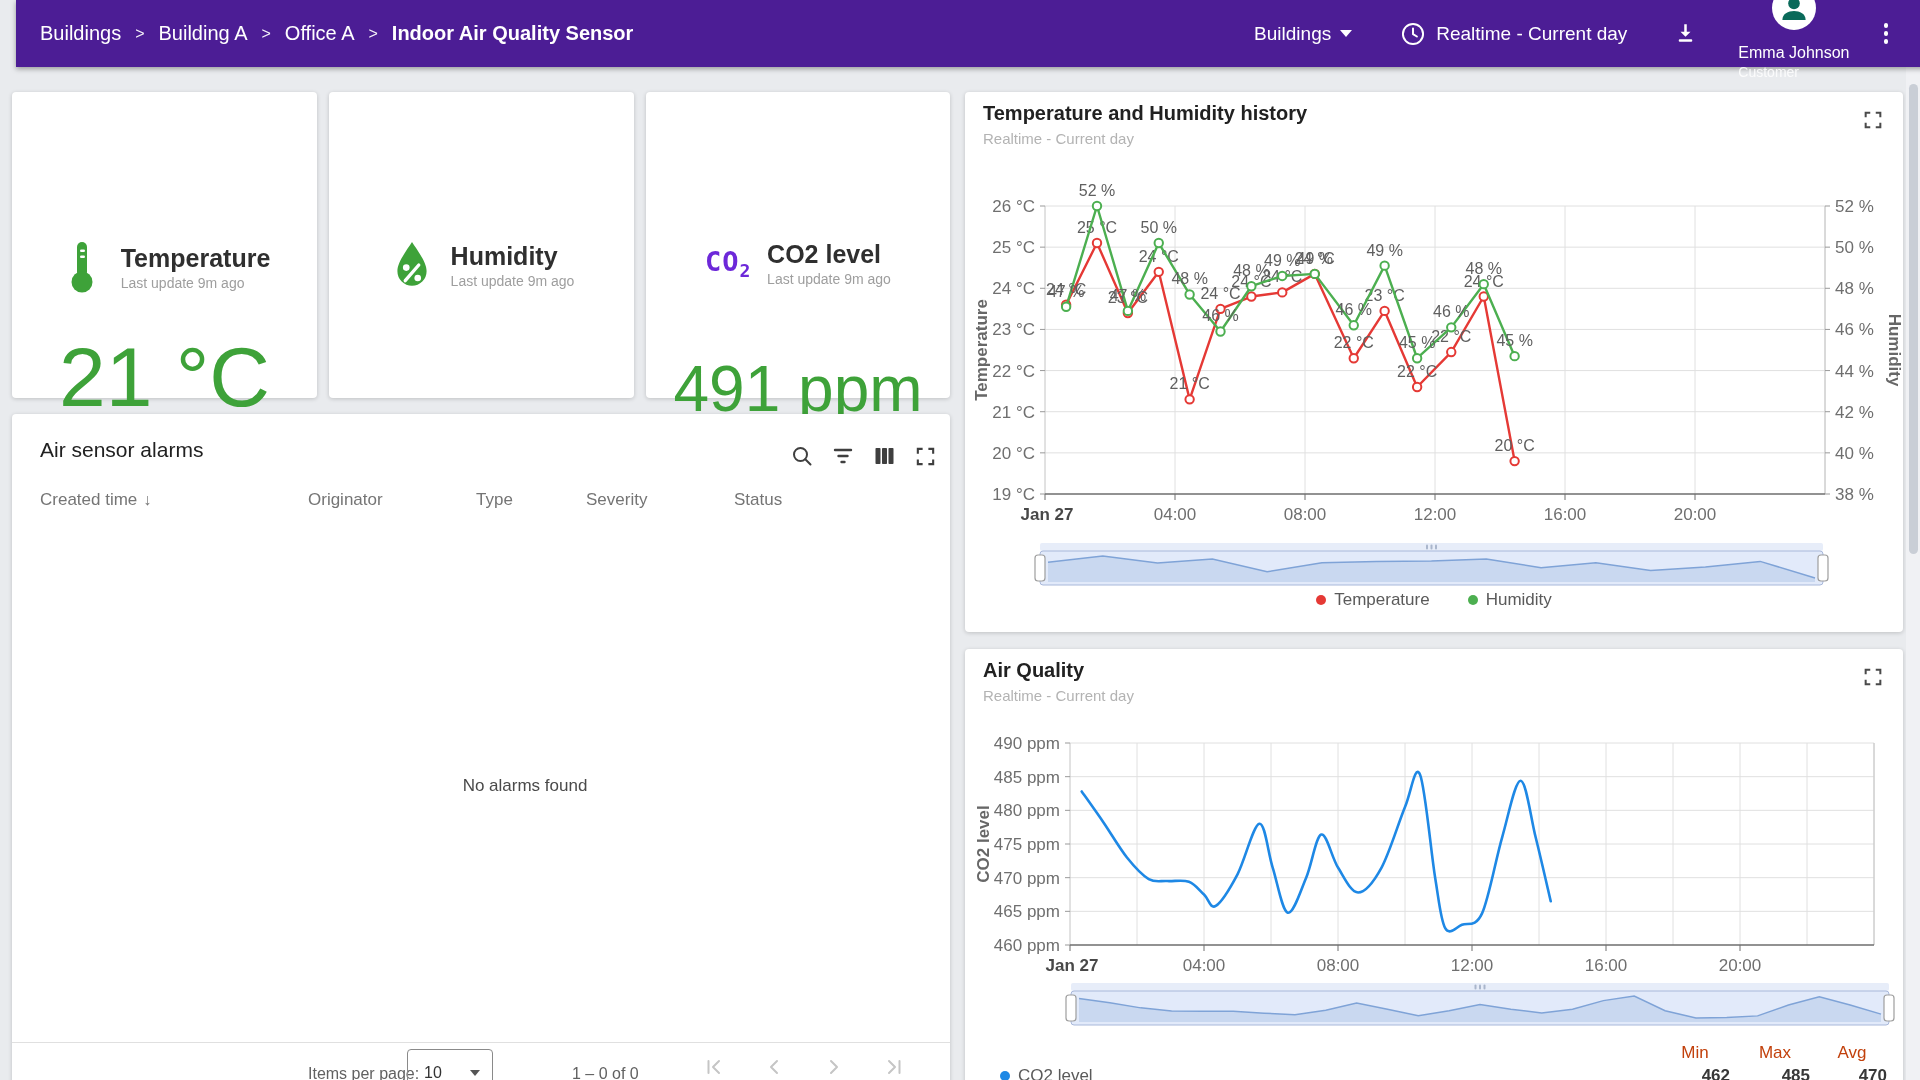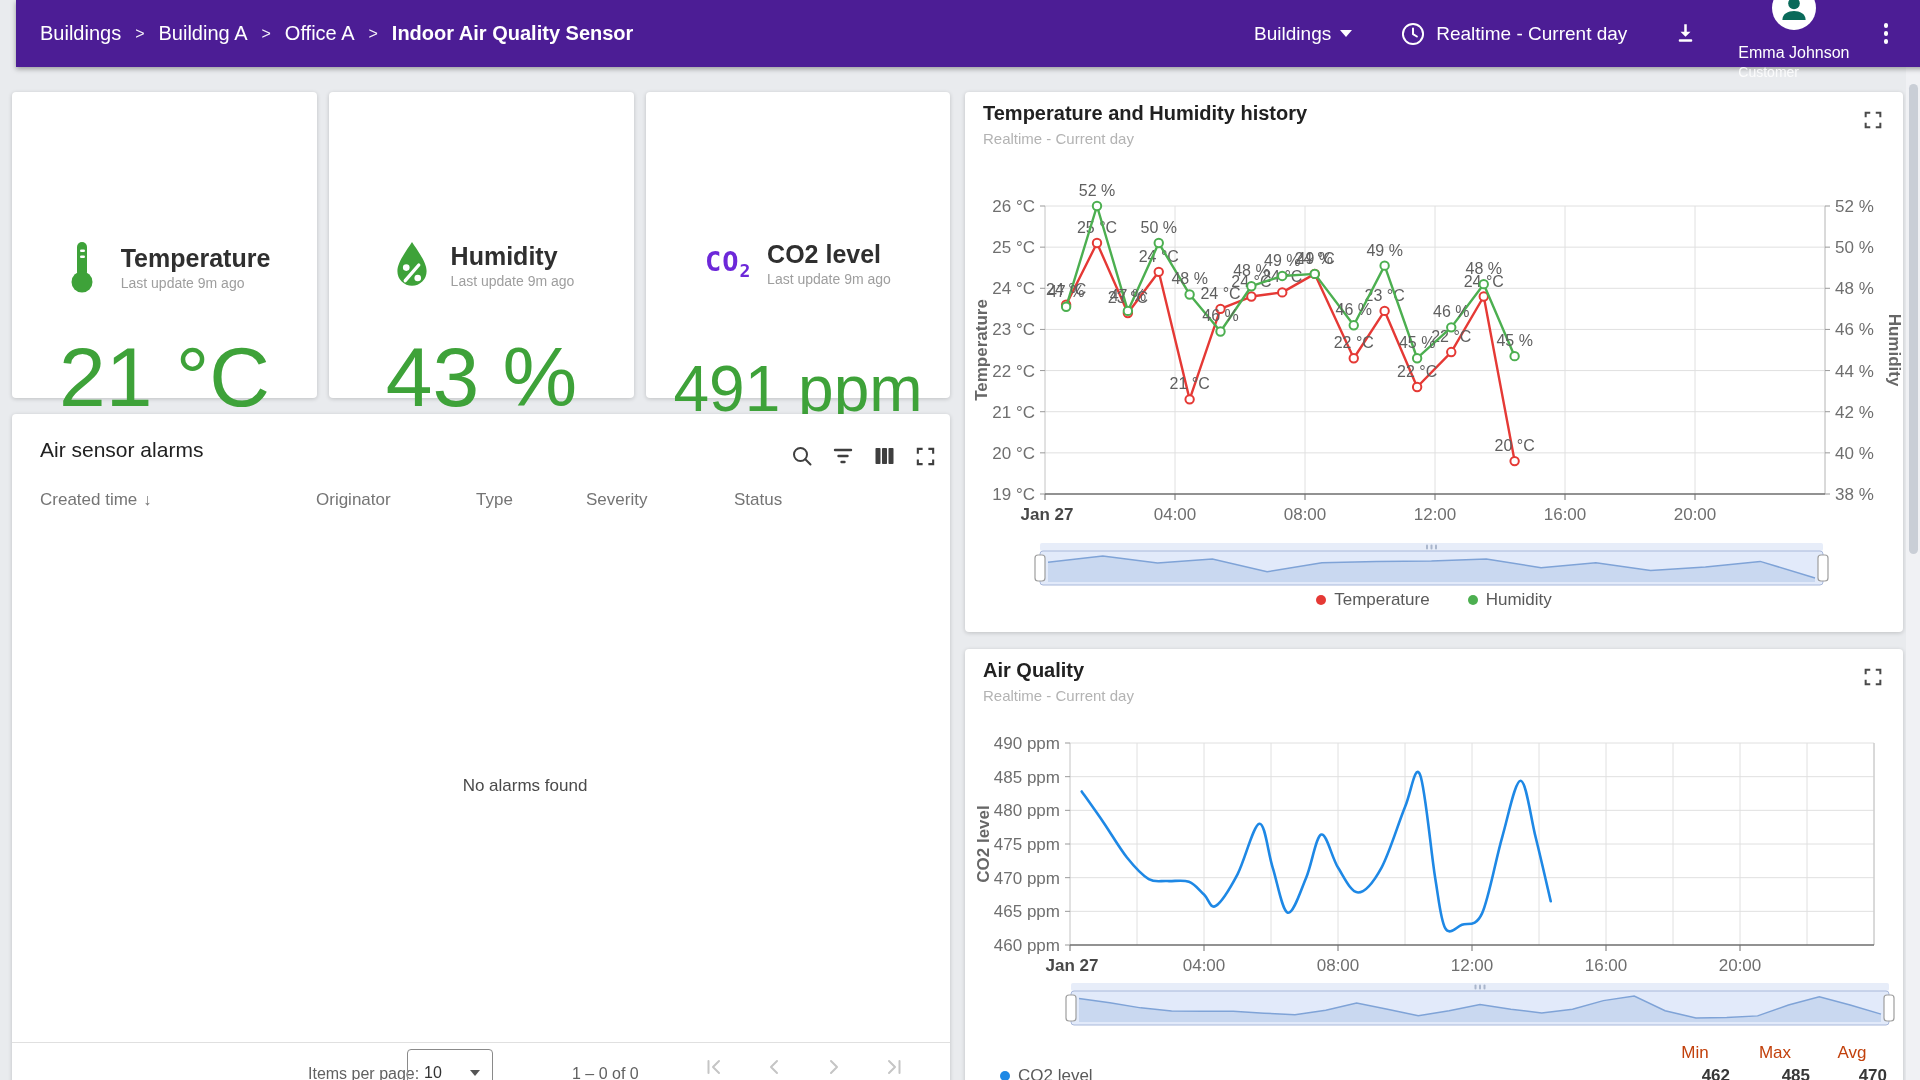--- a/index.html
+++ b/index.html
@@ -161,21 +161,20 @@
           <circle cx="14.5" cy="26.5" r="3.2" fill="#fff"></circle>
           <circle cx="25.5" cy="36.5" r="3.2" fill="#fff"></circle>
           <line x1="13.5" y1="39" x2="26.5" y2="24" stroke="#fff" stroke-width="3.2" stroke-linecap="round"></line>
         </svg>
       </span>
       <span>
         <div class="metric-title">Humidity</div>
         <div class="metric-sub">Last update 9m ago</div>
       </span>
     </div>
-    <div class="metric-value">43 %</div>
   </section>
 
   <section class="card mc2">
     <div class="metric-head">
       <span class="metric-icon">
         <span class="co2-glyph"><span>CO</span><span class="sub">2</span></span>
       </span>
       <span>
         <div class="metric-title">CO2 level</div>
         <div class="metric-sub">Last update 9m ago</div>
@@ -214,21 +213,21 @@
             <path d="M20 15v5h-5"></path>
             <path d="M9 20H4v-5"></path>
         </svg>
       </span>
     </div>
     <div class="thead">
         <span class="th" style="left: 28px;">
           <span>Created time</span>
           <span class="sort-arrow">↓</span>
         </span>
-        <span class="th" style="left: 304px;">
+        <span class="th" style="left: 296px;">
           <span>Originator</span>
         </span>
         <span class="th" style="left: 464px; justify-content: center;">
           <span>Type</span>
         </span>
         <span class="th" style="left: 574px;">
           <span>Severity</span>
         </span>
         <span class="th" style="left: 722px; align-items: center;">
           <span>Status</span>

